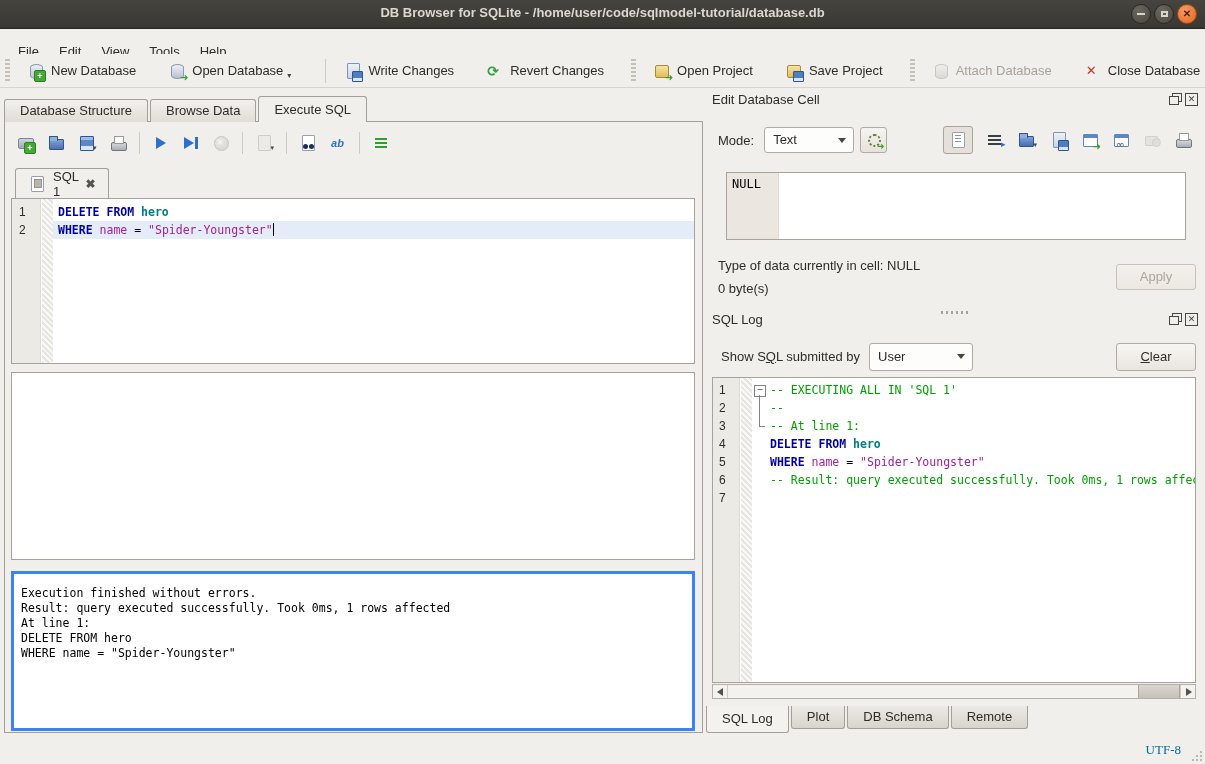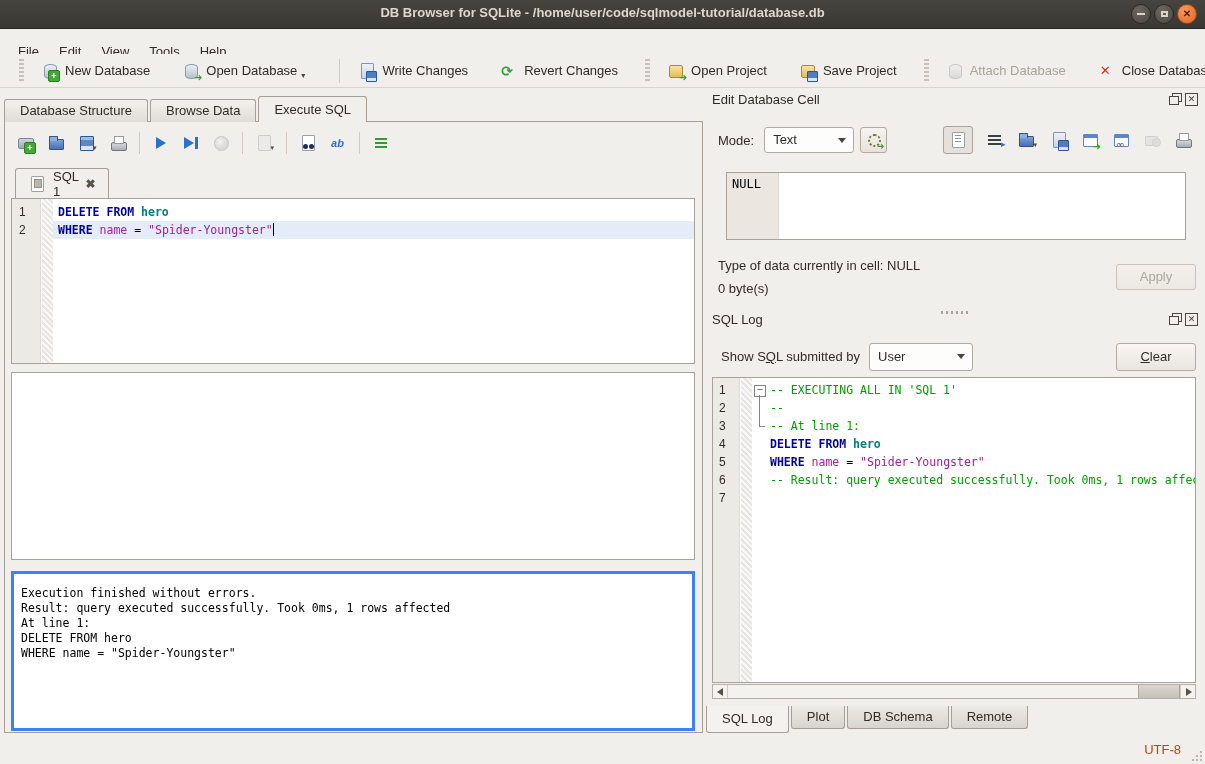--- a/index.html
+++ b/index.html
@@ -18,21 +18,21 @@
   .wbtn .g-max{width:7px;height:6px;border:2px solid #d8d4cc;}
   .wbtn.close{background:radial-gradient(circle at 35% 30%,#f59a63,#e4641f);border-color:#9c4a16;}
   .wbtn .g-x{font-size:10px;font-weight:bold;color:#59200a;line-height:10px;}
   
   .menubar{position:absolute;left:0;top:30px;width:100%;height:24px;background:#f1efeb;
     display:flex;align-items:center;padding-left:8px;margin-top:9px;}
   .menu-item{padding:2px 10px;font-size:13px;}
   .u{text-decoration:underline;}
   
   .toolbar{position:absolute;left:0;top:54px;width:100%;height:34px;background:#f1efeb;
-    border-bottom:1px solid #d8d3cc;display:flex;align-items:center;padding-left:16px;}
+    border-bottom:1px solid #d8d3cc;display:flex;align-items:center;padding-left:2px;}
   .grip{width:5px;height:24px;margin:0 9px 0 3px;flex:none;
     background:repeating-linear-gradient(to bottom,#c6c0b8 0 2px,transparent 2px 4px);}
   .tsep{width:1px;height:24px;background:#cfc9c1;margin:0 10px;flex:none;}
   .tb-btn{display:flex;align-items:center;gap:6px;padding:4px 8px;margin-right:16px;font-size:13px;flex:none;}
   .tb-btn .dd{font-size:8px;color:#4a453f;align-self:flex-end;margin-left:-2px;}
   .tb-btn.disabled{color:#a8a299;}
   .tb-btn.disabled .ic{filter:grayscale(1);opacity:.45;}
   
   .ic{position:relative;width:18px;height:18px;display:inline-block;flex:none;}
   .i-dbnew::before,.i-dbopen::before,.i-dbattach::before{content:"";position:absolute;left:3px;top:2px;
@@ -199,21 +199,21 @@
   .strack{position:relative;flex:1;}
   .sthumb{position:absolute;right:0;top:0;bottom:0;width:42px;background:linear-gradient(#dad6d0,#c5c0b8);
     border-left:1px solid #aaa49b;border-right:1px solid #aaa49b;}
   
   .tabs-bottom{position:absolute;left:1px;top:616px;height:28px;display:flex;align-items:flex-start;}
   .tab-s{height:23px;line-height:22px;padding:0 15px;font-size:13px;margin-right:2px;
     background:linear-gradient(#eceae5,#d8d4cd);border:1px solid #a59e96;border-top:none;border-radius:0 0 3px 3px;}
   .tab-s.active{height:27px;line-height:26px;background:#f4f2ee;}
   
   .statusbar{position:absolute;left:0;right:0;bottom:0;height:27px;}
-  .enc{position:absolute;right:24px;top:5px;font-size:13px;color:#c2410c;}
+  .enc{position:absolute;right:24px;top:5px;font-size:13px;color:#0369a1;font-family:Liberation Serif, serif;}
   .sgrip{position:absolute;right:2px;bottom:2px;width:12px;height:12px;}
   .sgrip::before{content:"";position:absolute;right:1px;bottom:1px;width:2px;height:2px;background:#bcb6ae;
     box-shadow:-4px 0 #bcb6ae,-8px 0 #bcb6ae,0 -4px #bcb6ae,-4px -4px #bcb6ae,0 -8px #bcb6ae;}
 </style>
 </head>
 <body>
 
 <div class="root">
 
   <div class="titlebar">

